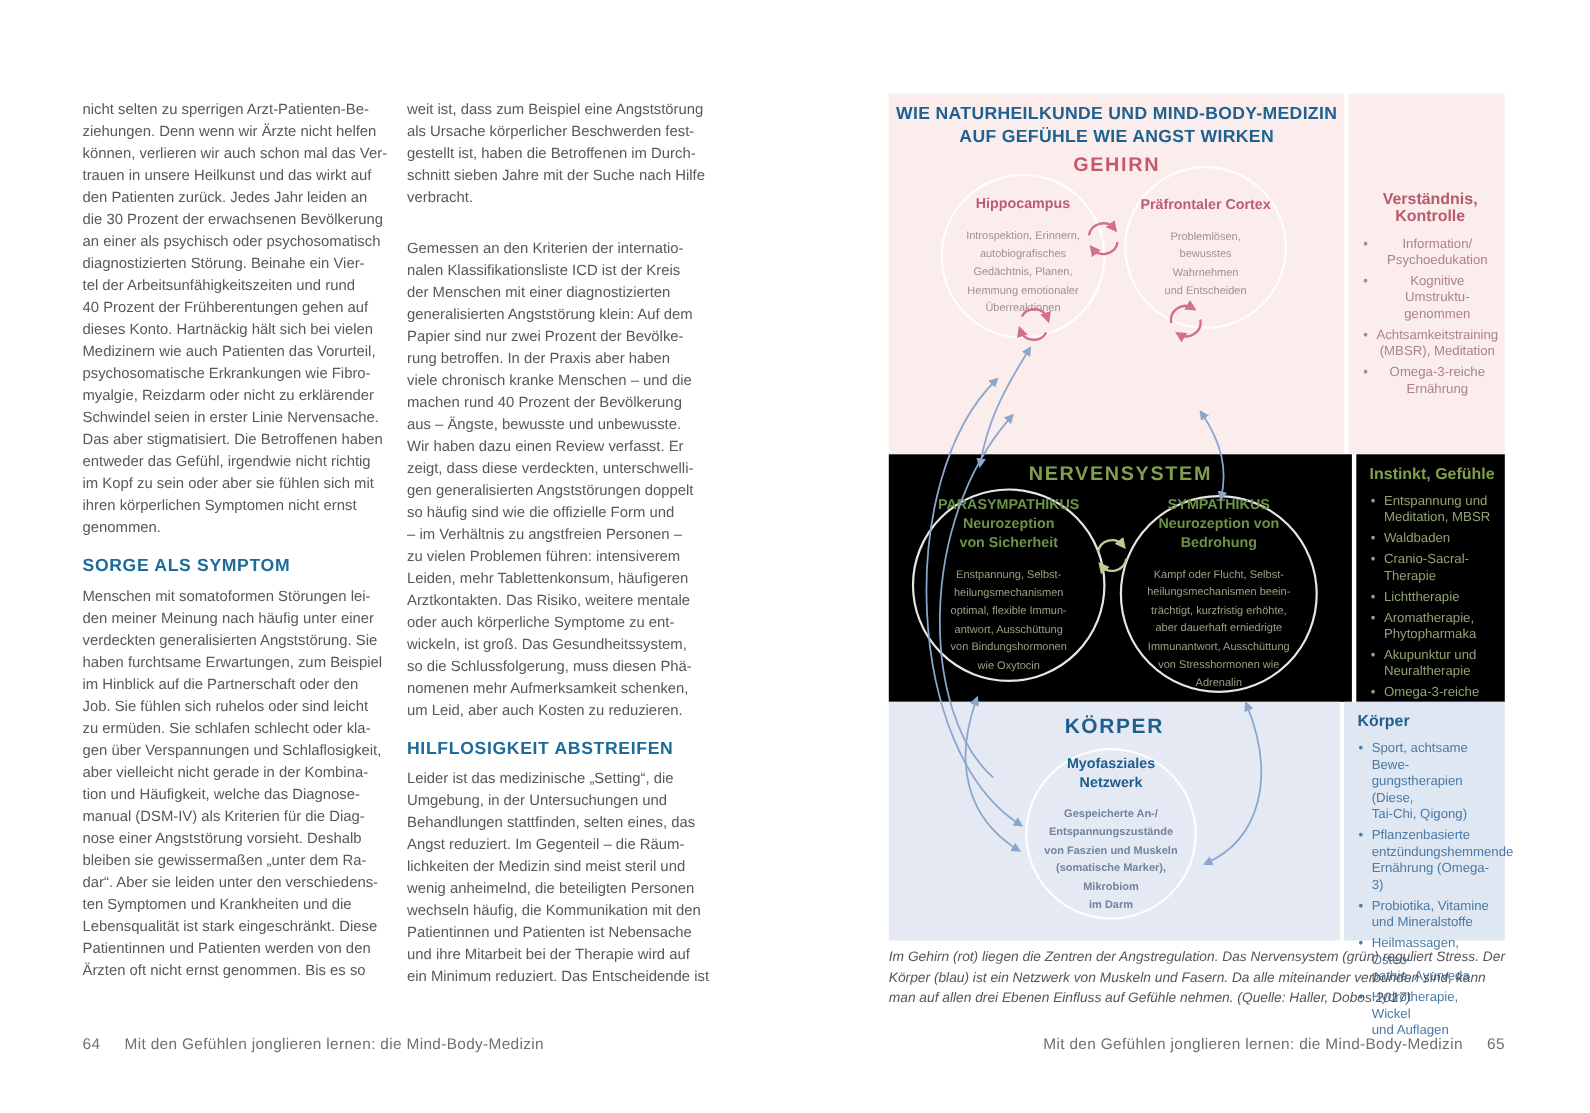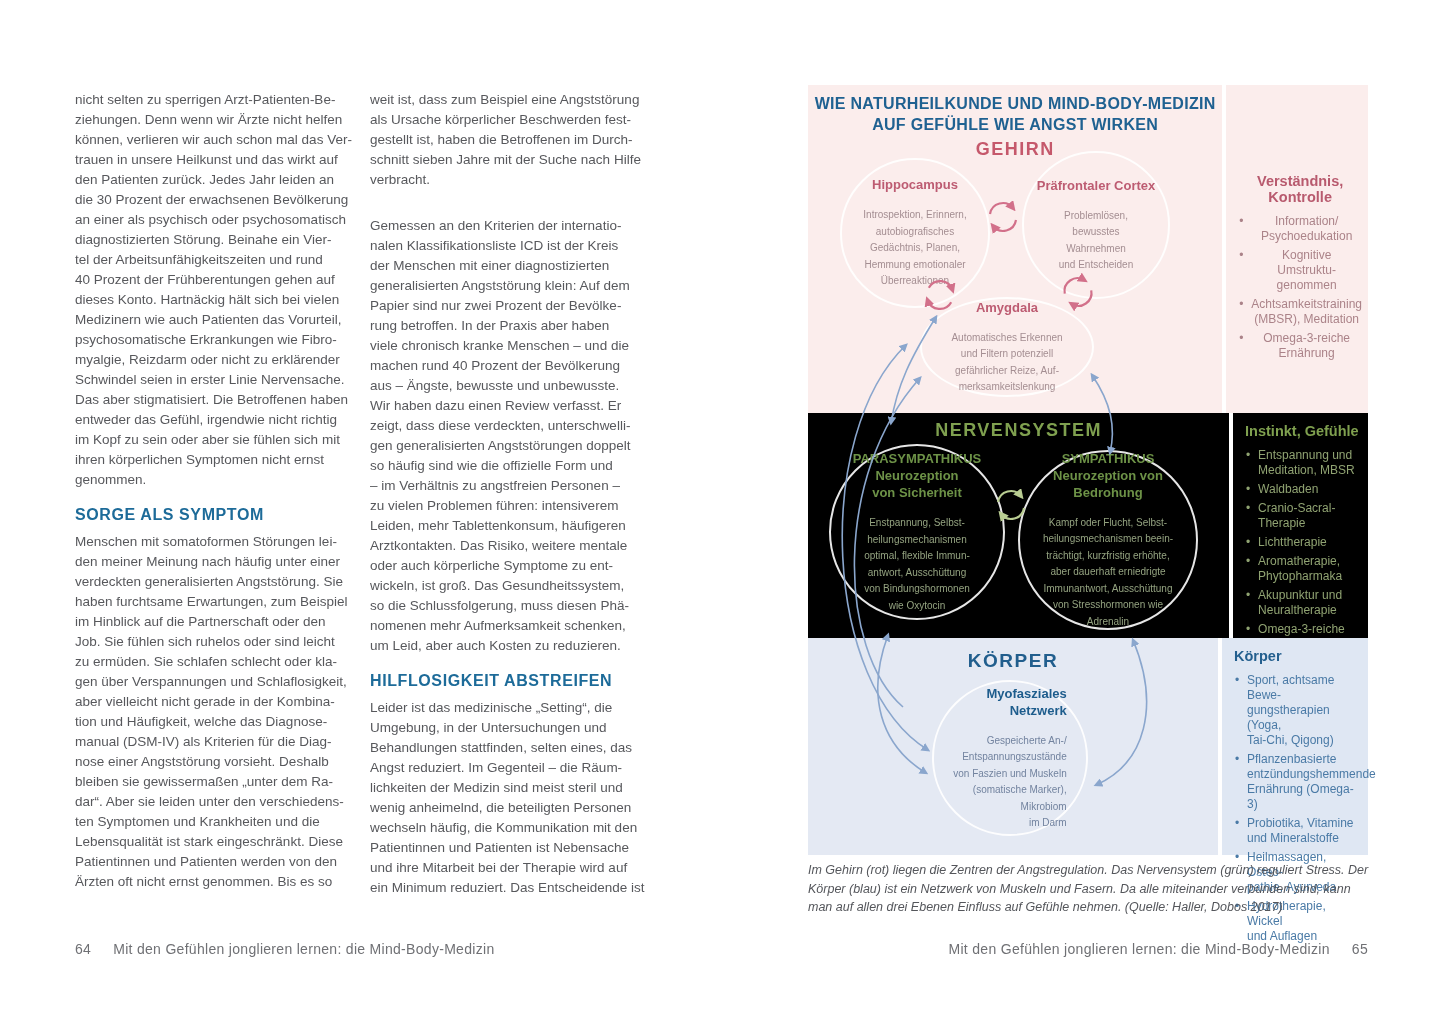--- a/index.html
+++ b/index.html
@@ -32,27 +32,27 @@
             font-size:18px;letter-spacing:1.5px;}
   .lbl-gehirn{top:54px;color:#c5586b;}
   .lbl-nerven{top:7px;color:#7fa04f;}
   .lbl-koerper{top:12px;color:#215e8d;font-size:19px;}
   .circle{position:absolute;border:2px solid rgba(255,255,255,.9);border-radius:50%;
           display:flex;align-items:center;justify-content:center;text-align:center;box-sizing:border-box;}
   .chead{font-weight:bold;font-size:13px;line-height:17px;white-space:pre-line;}
   .cbody{font-size:10px;line-height:16.5px;white-space:pre-line;margin-top:14px;}
   .rose-h{color:#bd5c72;} .rose-b{color:#a48e92;}
   .green-h{color:#6d9247;} .green-b{color:#94a380;}
-  .blue-h{color:#1d5c8c;} .blue-b{color:#72839f;}
-  .hippo{left:32px;top:73px;width:150px;height:150px;}
+  .blue-h{color:#1d5c8c;} .blue-b{color:#72839f;font-weight:bold;}
+  .hippo{left:47px;top:73px;width:150px;height:150px;}
   .cortex{left:214px;top:66px;width:148px;height:148px;}
   .amygdala{left:112px;top:212px;width:174px;height:100px;}
   .para{left:21px;top:31px;width:176px;height:176px;}
   .sym{left:210px;top:37px;width:180px;height:180px;}
-  .myo{left:124px;top:42px;width:156px;height:156px;text-align:right;}
+  .myo{left:124px;top:42px;width:156px;height:156px;}
   .sbhead{font-weight:bold;font-size:14.5px;margin:0 0 9px 0;}
   .sbh-rose{color:#b85a6e;} .sbh-green{color:#7fa04f;} .sbh-blue{color:#235f8e;}
   .sblist{list-style:none;margin:0;padding:0;font-size:12px;line-height:15px;}
   .sblist li{position:relative;padding-left:13px;margin-bottom:4px;white-space:pre-line;}
   .sblist li::before{content:"•";position:absolute;left:1px;top:0;}
   .sbl-rose li{color:#ab8389;} .sbl-green li{color:#90a372;} .sbl-blue li{color:#4a7aa6;}
   .overlay{position:absolute;inset:0;pointer-events:none;}
   
   .caption{position:absolute;left:808px;top:861px;width:566px;margin:0;font-size:12.5px;
            line-height:18.5px;font-style:italic;color:#54565b;}
@@ -169,29 +169,20 @@
         </div>
         <div class="circle cortex">
           <div>
             <div class="chead rose-h">Präfrontaler Cortex</div>
             <div class="cbody rose-b">Problemlösen,
 bewusstes
 Wahrnehmen
 und Entscheiden</div>
           </div>
         </div>
-        <div class="circle amygdala">
-          <div>
-            <div class="chead rose-h">Amygdala</div>
-            <div class="cbody rose-b">Automatisches Erkennen
-und Filtern potenziell
-gefährlicher Reize, Auf-
-merksamkeitslenkung</div>
-          </div>
-        </div>
       </div>
       <div class="sb sb1">
         <div class="sbhead sbh-rose">Verständnis, Kontrolle</div>
         <ul class="sblist sbl-rose">
             <li>Information/
 Psychoedukation</li>
             <li>Kognitive Umstruktu-
 genommen</li>
             <li>Achtsamkeitstraining
 (MBSR), Meditation</li>
@@ -263,21 +254,21 @@
 (somatische Marker),
 Mikrobiom
 im Darm</div>
           </div>
         </div>
       </div>
       <div class="sb">
         <div class="sbhead sbh-blue">Körper</div>
         <ul class="sblist sbl-blue">
             <li>Sport, achtsame Bewe-
-gungstherapien (Yoga,
+gungstherapien (Diese,
 Tai-Chi, Qigong)</li>
             <li>Pflanzenbasierte
 entzündungshemmende
 Ernährung (Omega-3)</li>
             <li>Probiotika, Vitamine
 und Mineralstoffe</li>
             <li>Heilmassagen, Osteo-
 pathie, Ayurveda</li>
             <li>Hydrotherapie, Wickel
 und Auflagen</li>

